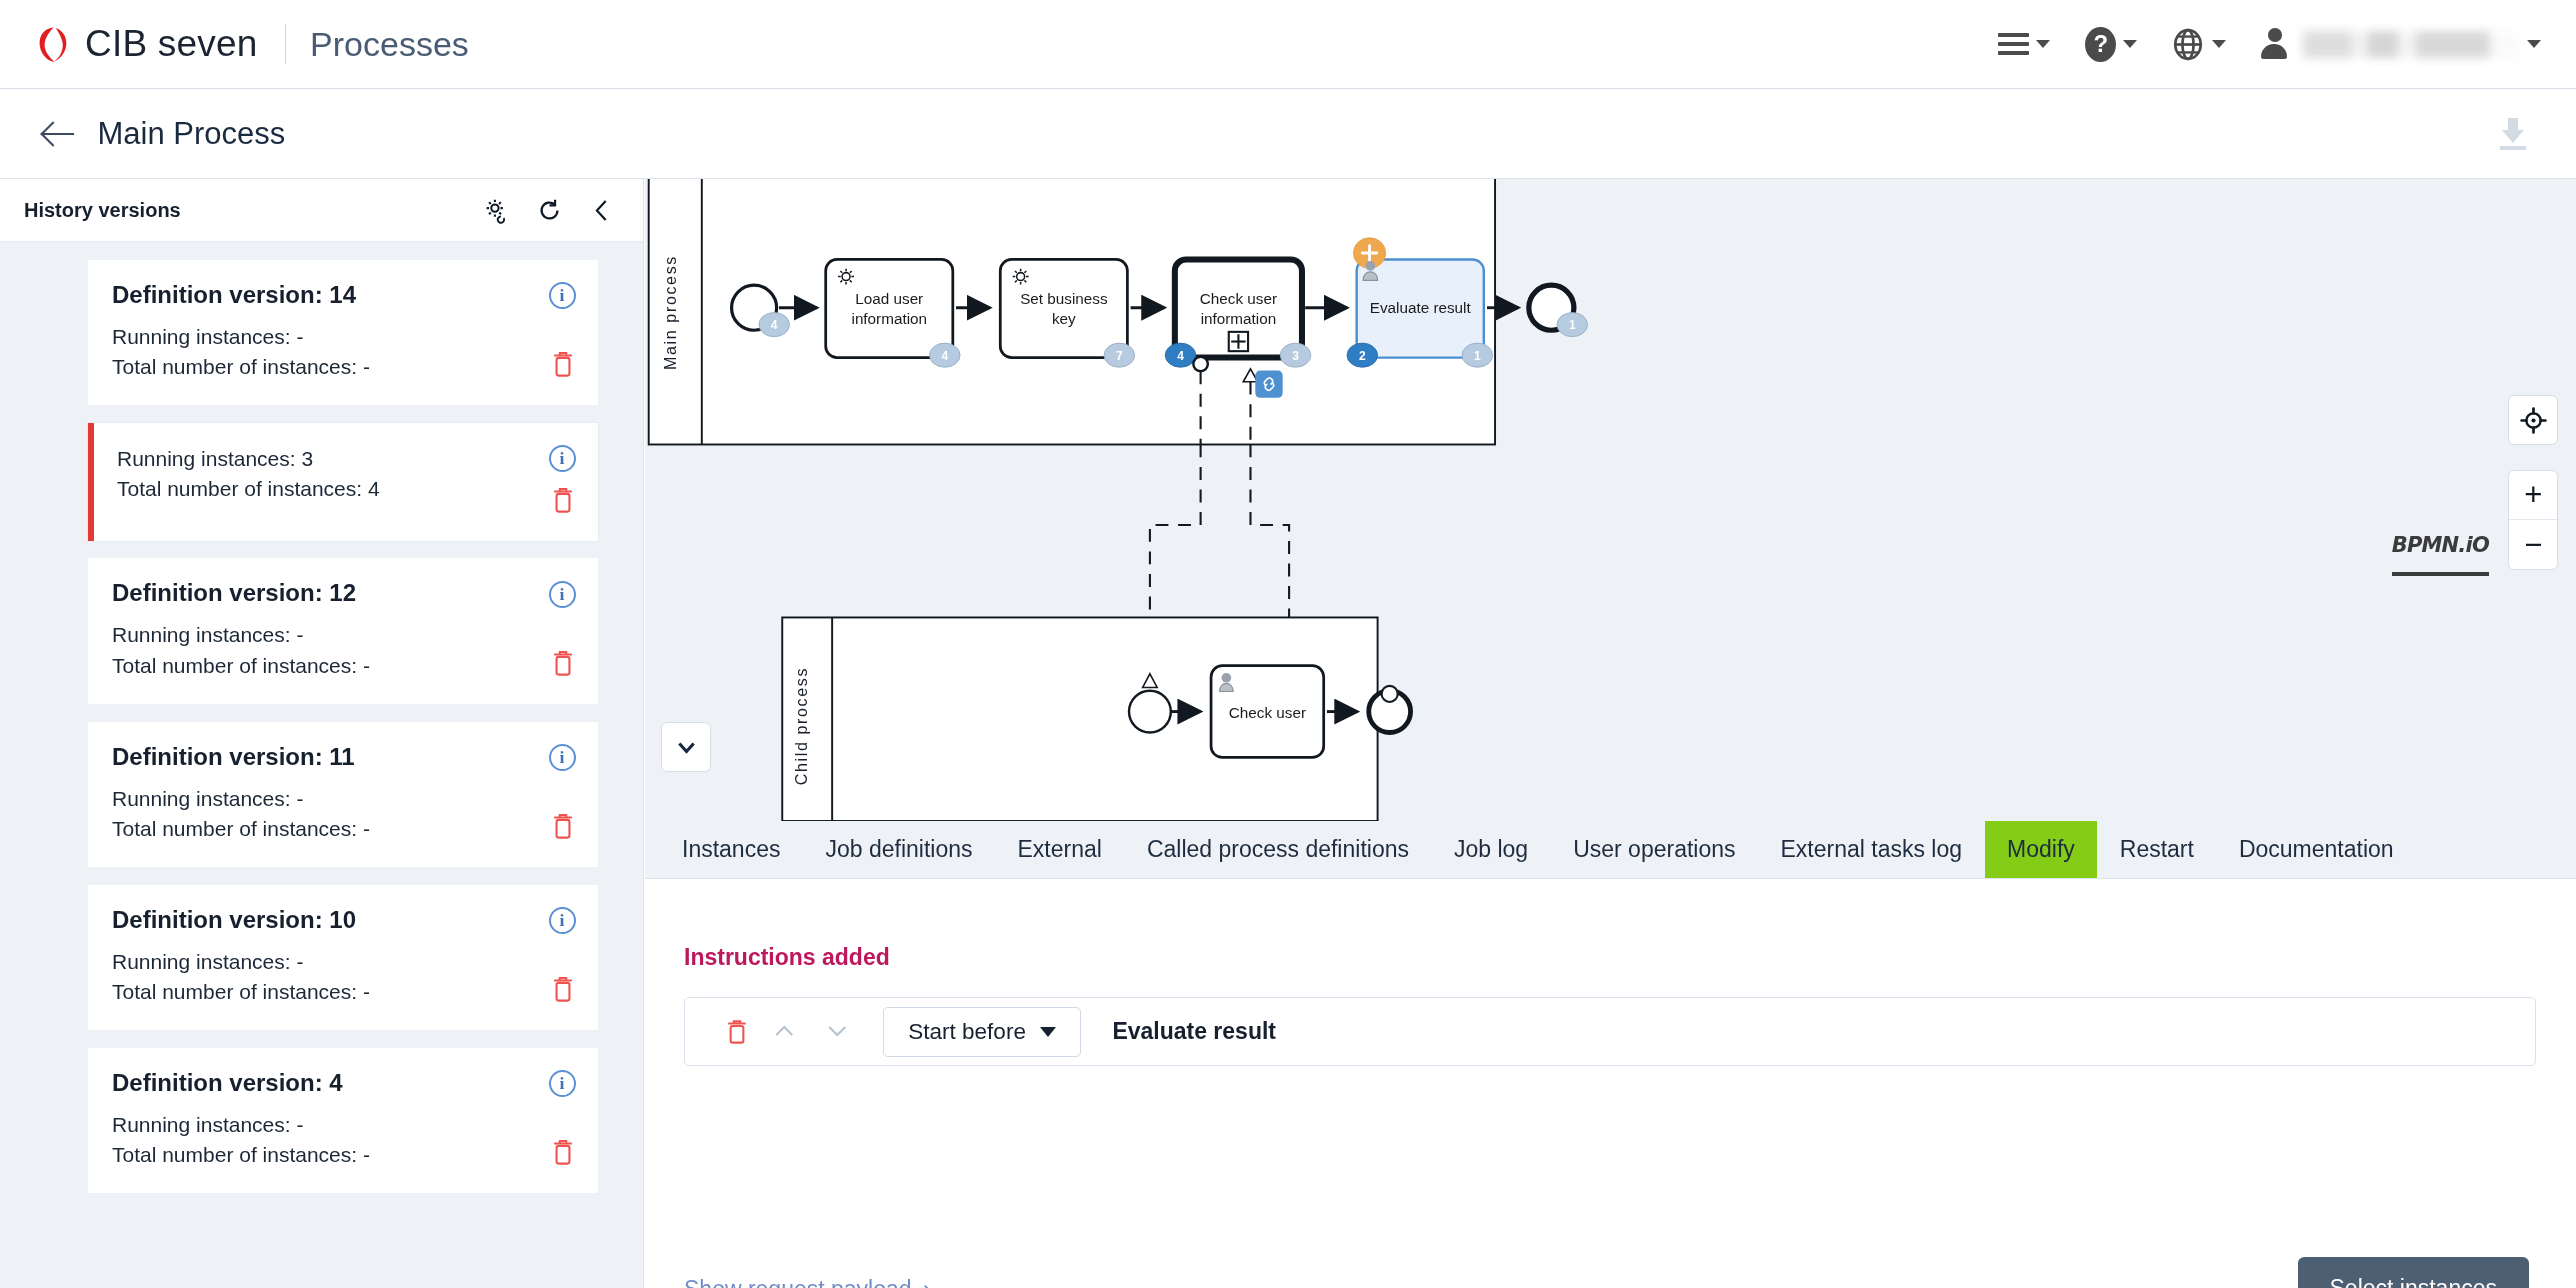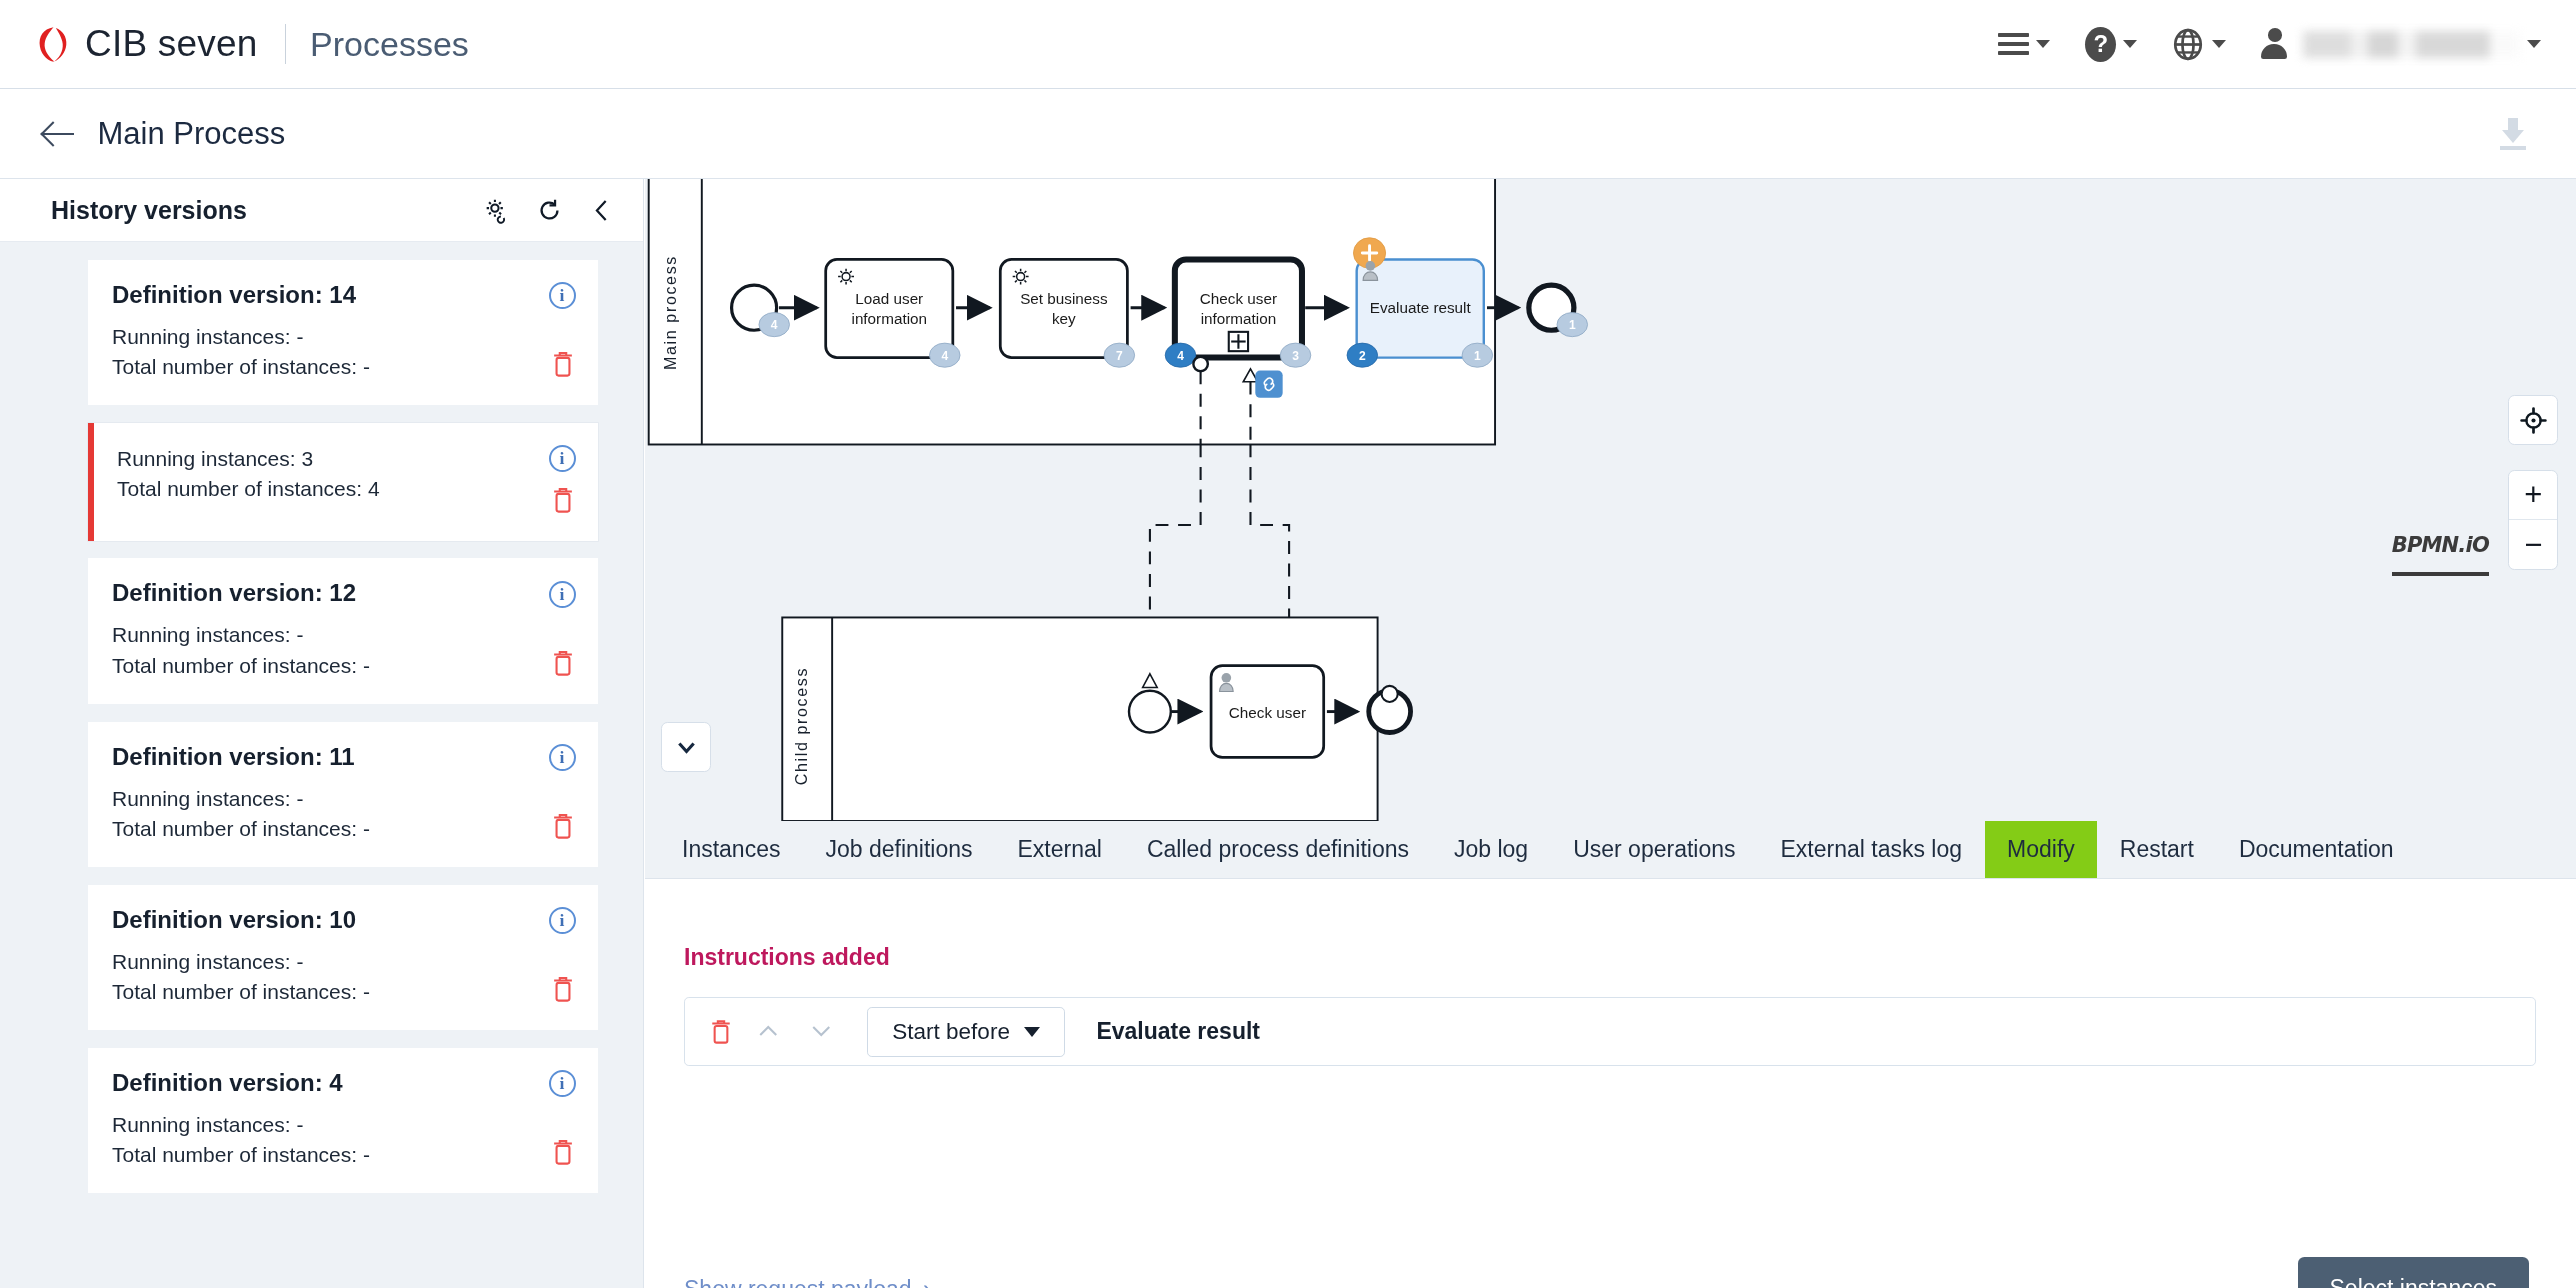--- a/index.html
+++ b/index.html
@@ -70,21 +70,21 @@
 
   
   .sidebar {
     position: absolute; top: 179px; left: 0; width: 644px; height: 1109px;
     background: #eef2f6; border-right: 0.8px solid #dde4ec; overflow: hidden;
   }
   .sidebar-head {
     height: 63px; background: #fff; display: flex; align-items: center;
     padding: 0 27px 0 24px; border-bottom: 0.8px solid #e6ebf1;
   }
-  .sidebar-title { font-size: 25px; font-weight: 700; color: #16202e; margin-left: 27px; }
+  .sidebar-title { font-size: 20px; font-weight: 700; color: #16202e; }
   .sidebar-actions { margin-left: auto; display: flex; align-items: center; gap: 26px; }
   .sb-ico { width: 27px; height: 27px; cursor: pointer; }
 
   .cards { padding: 17.7px 0 0 0; margin-left: 43px; }
   .vcard {
     position: relative; margin: 0 45px 17.7px 45px; background: #fff;
     padding: 21px 24px 22.5px 24px; min-height: 118px;
   }
   .vcard.selected { box-shadow: 0 0 0 0.8px #e3e8ee; }
   .vcard.selected::before {
@@ -140,21 +140,21 @@
 
   
   .panel {
     position: absolute; top: 879px; left: 645px; width: 1931px; height: 409px;
     background: #ffffff;
   }
   .panel-title { margin: 65px 0 0 39px; font-size: 23px; font-weight: 700; color: #be185d; }
   .instr-box {
     margin: 26px 0 0 39px; width: 1852px; height: 69px;
     border: 0.8px solid #d8e2ec; border-radius: 4.8px; display: flex; align-items: center;
-    padding-left: 24px; gap: 0;
+    padding-left: 40px; gap: 0;
   }
   .ib-trash { width: 24px; height: 27px; cursor: pointer; }
   .ib-arrow { width: 35px; text-align: center; color: #b6c2cf; font-size: 22.5px; cursor: pointer; margin-left: 17.7px; }
   .ib-select {
     margin-left: 29px; width: 198px; height: 50px; border: 0.8px solid #cfdae6; border-radius: 4.8px;
     display: flex; align-items: center; justify-content: center; gap: 14.5px;
     font-size: 22.5px; color: #16202e; background: #fff; cursor: pointer;
   }
   .chev-dn { width: 0;height: 0; border-left: 8.9px solid transparent; border-right: 8.9px solid transparent;
              border-top: 10.5px solid #16202e; }

